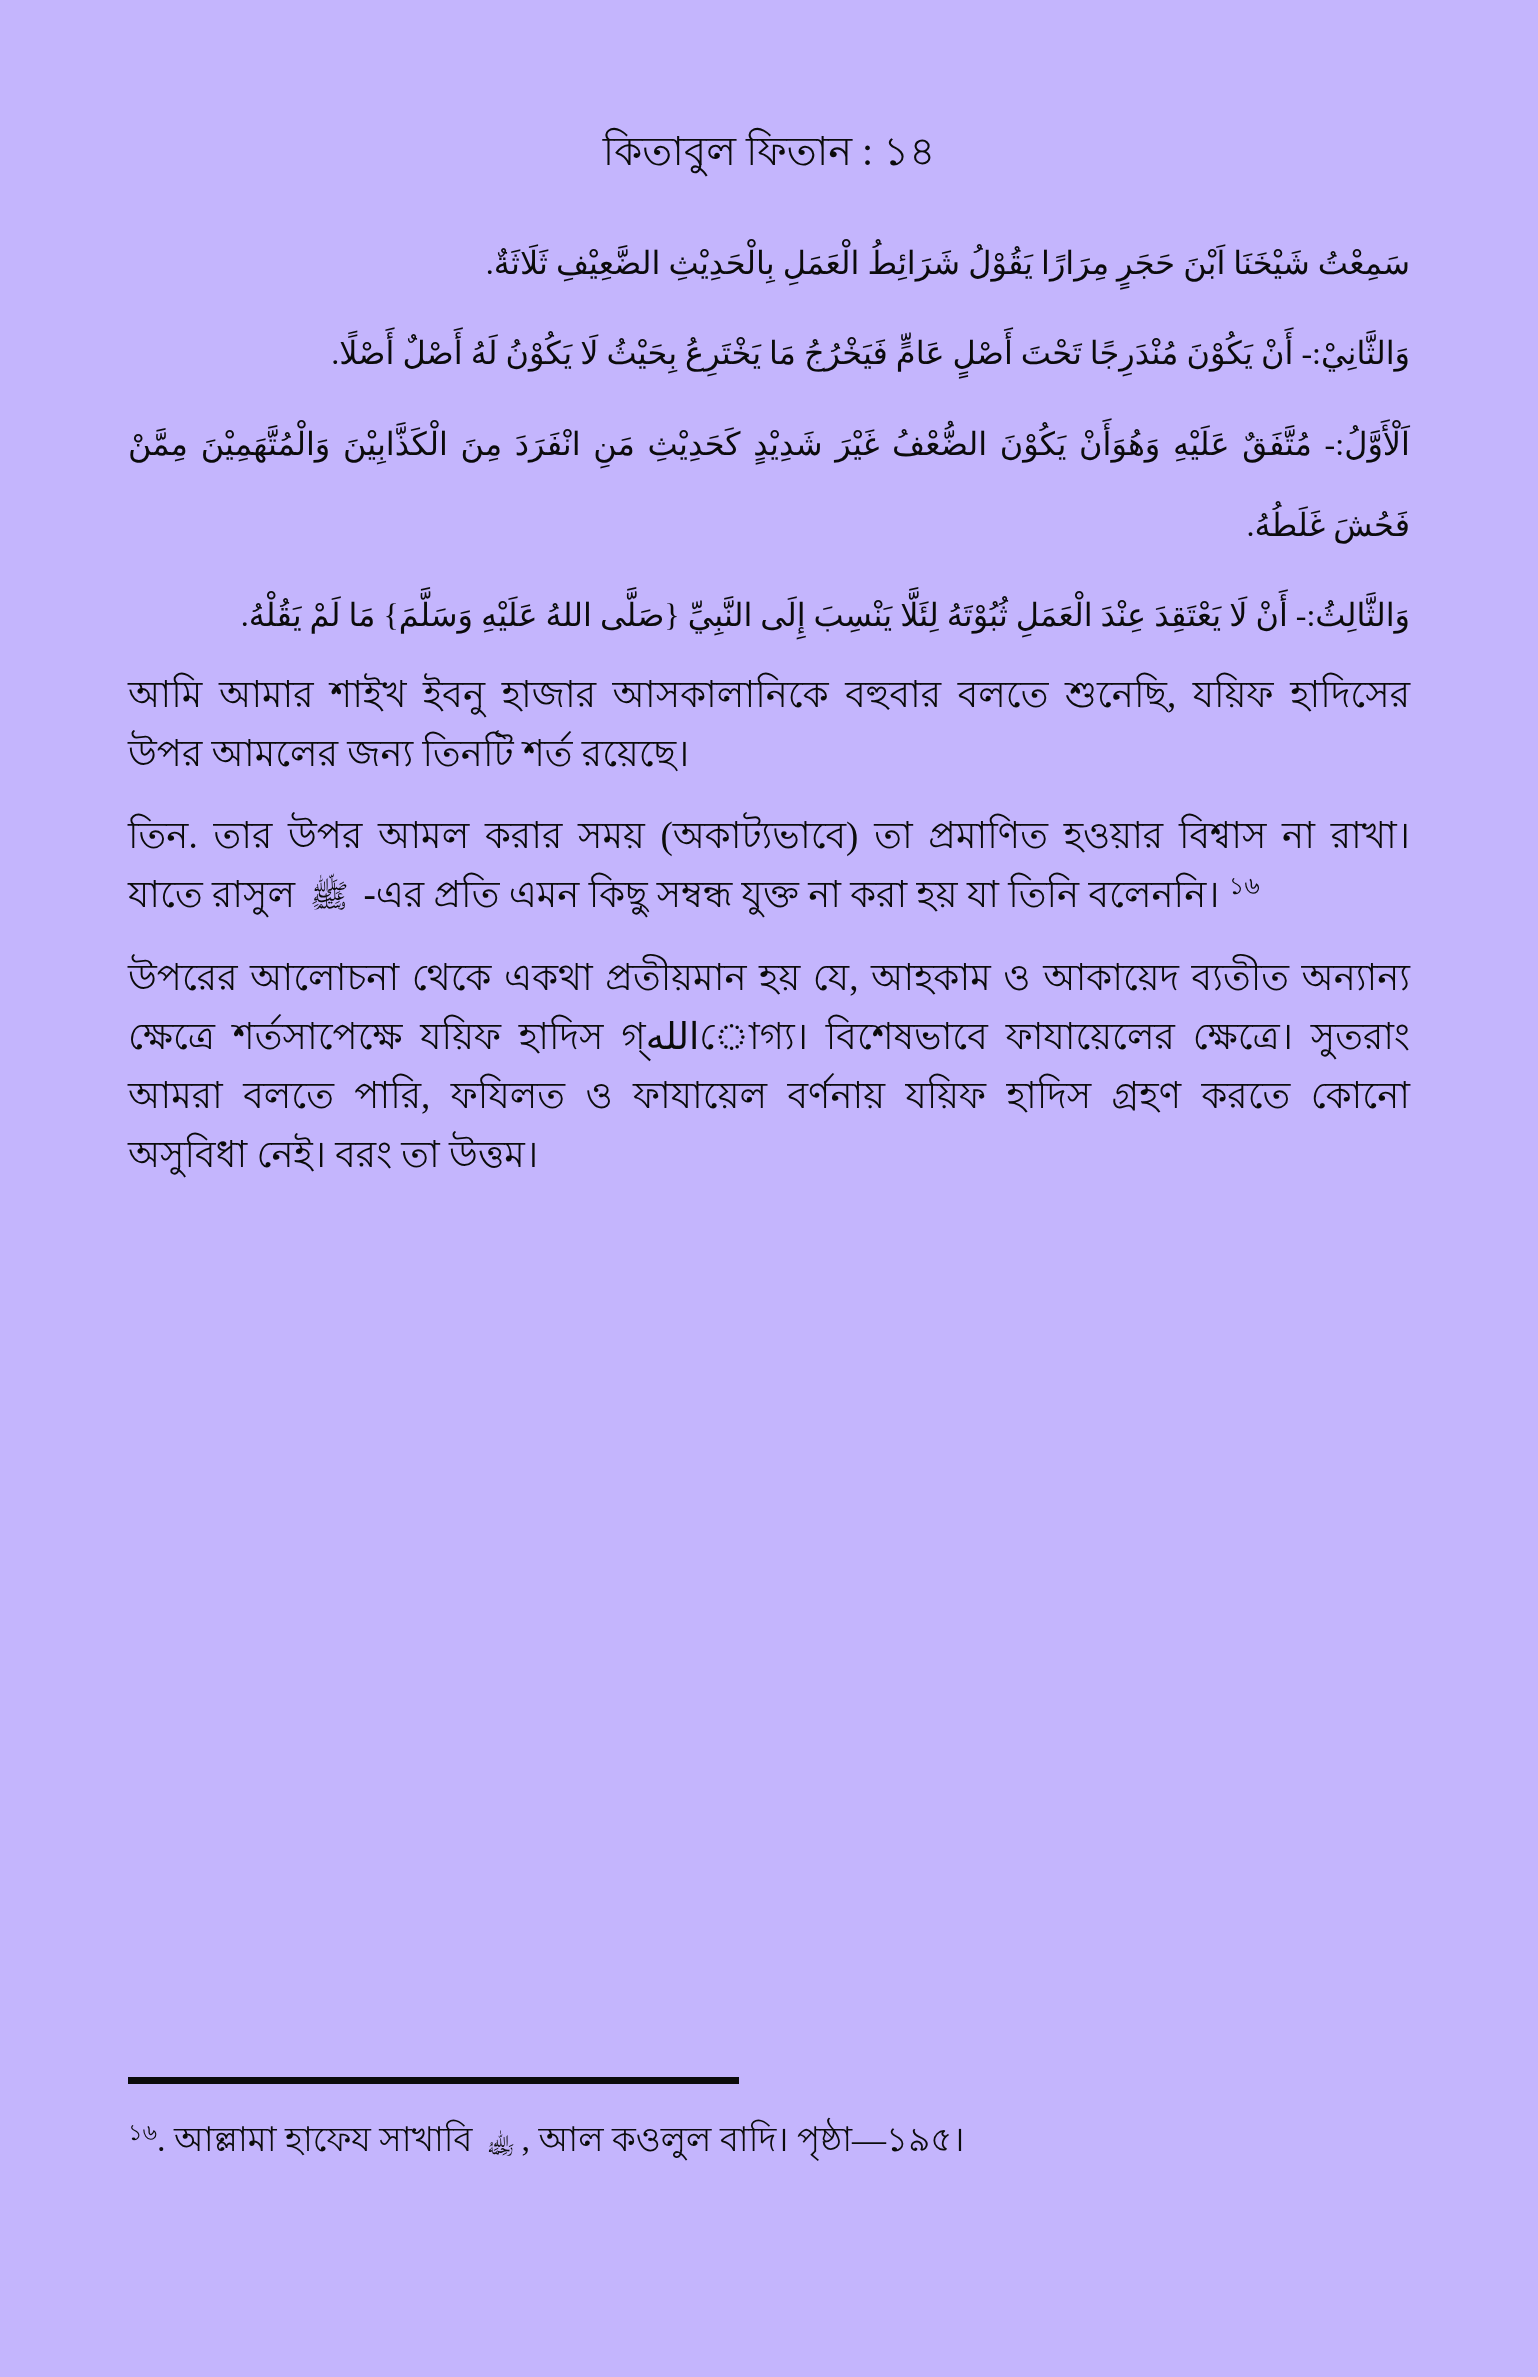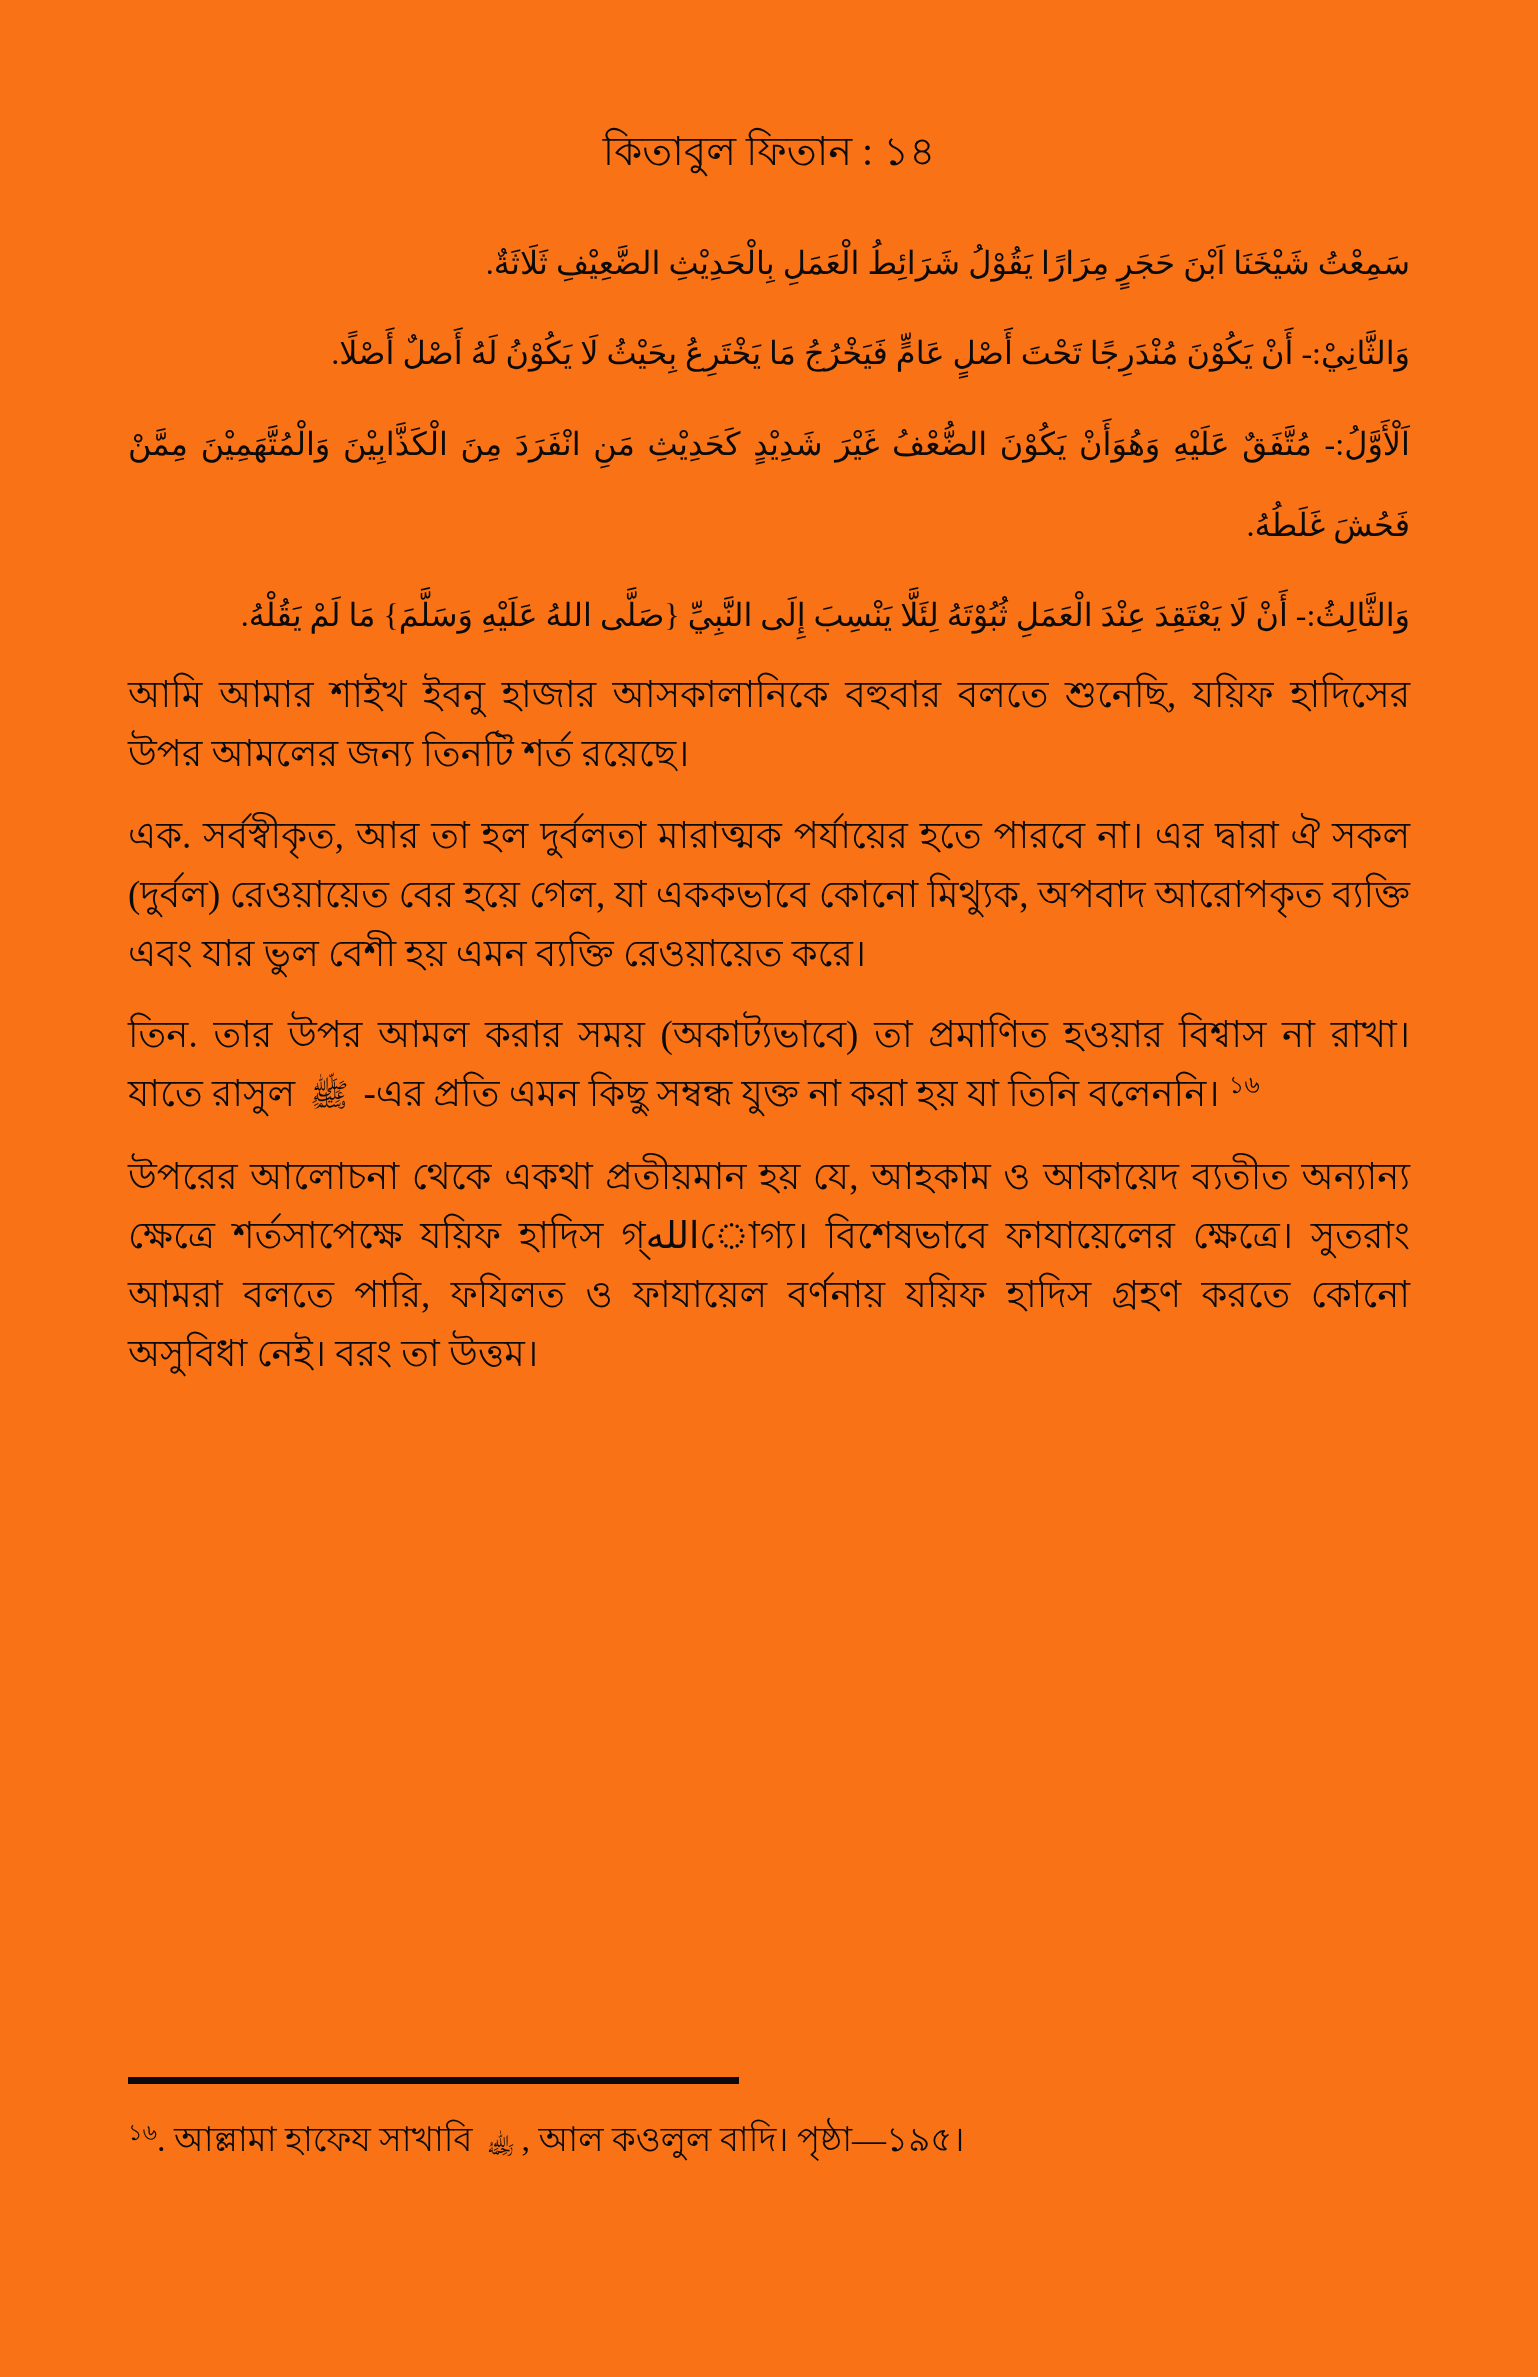--- a/index.html
+++ b/index.html
@@ -4,21 +4,21 @@
 <style>
   html, body {
     margin: 0;
     padding: 0;
     background: #ffffff;
   }
   .page {
     position: relative;
     width: 1538px;
     height: 2377px;
-    background: #f97316;
+    background: #c4b5fd;
     color: #0b0b0b;
     font-family: "Liberation Serif", "DejaVu Serif", serif;
     box-sizing: border-box;
     padding: 129px 128px 0 128px;
     overflow: hidden;
   }
   .page-header {
     text-align: center;
     font-size: 40px;
     line-height: 1.15;
@@ -89,21 +89,20 @@
   <div class="arabic-section">
     <p class="arabic-block" lang="ar">سَمِعْتُ شَيْخَنَا اَبْنَ حَجَرٍ مِرَارًا يَقُوْلُ شَرَائِطُ الْعَمَلِ بِالْحَدِيْثِ الضَّعِيْفِ ثَلَاثَةٌ.</p>
     <p class="arabic-block" lang="ar">وَالثَّانِيْ:- أَنْ يَكُوْنَ مُنْدَرِجًا تَحْتَ أَصْلٍ عَامٍّ فَيَخْرُجُ مَا يَخْتَرِعُ بِحَيْثُ لَا يَكُوْنُ لَهُ أَصْلٌ أَصْلًا.</p>
     <p class="arabic-block" lang="ar">اَلْأَوَّلُ:- مُتَّفَقٌ عَلَيْهِ وَهُوَأَنْ يَكُوْنَ الضُّعْفُ غَيْرَ شَدِيْدٍ كَحَدِيْثِ مَنِ انْفَرَدَ مِنَ الْكَذَّابِيْنَ وَالْمُتَّهَمِيْنَ مِمَّنْ فَحُشَ غَلَطُهُ.</p>
     <p class="arabic-block" lang="ar">وَالثَّالِثُ:- أَنْ لَا يَعْتَقِدَ عِنْدَ الْعَمَلِ ثُبُوْتَهُ لِئَلَّا يَنْسِبَ إِلَى النَّبِيِّ {صَلَّى اللهُ عَلَيْهِ وَسَلَّمَ} مَا لَمْ يَقُلْهُ.</p>
   </div>
 
   <div class="bengali-section">
     <p class="bn-para first">আমি আমার শাইখ ইবনু হাজার আসকালানিকে বহুবার বলতে শুনেছি, যয়িফ হাদিসের উপর আমলের জন্য তিনটি শর্ত রয়েছে।</p>
 
-    <p class="bn-para">এক. সর্বস্বীকৃত, আর তা হল দুর্বলতা মারাত্মক পর্যায়ের হতে পারবে না। এর দ্বারা ঐ সকল (দুর্বল) রেওয়ায়েত বের হয়ে গেল, যা এককভাবে কোনো মিথ্যুক, অপবাদ আরোপকৃত ব্যক্তি এবং যার ভুল বেশী হয় এমন ব্যক্তি রেওয়ায়েত করে।</p>
 
 
     <p class="bn-para">
       <span>তিন. তার উপর আমল করার সময় (অকাট্যভাবে) তা প্রমাণিত হওয়ার বিশ্বাস না রাখা। যাতে রাসুল </span>
       <span class="calligraphy">ﷺ</span>
       <span>-এর প্রতি এমন কিছু সম্বন্ধ যুক্ত না করা হয় যা তিনি বলেননি।</span>
       <sup class="fn-ref">১৬</sup>
     </p>
 
     <p class="bn-para">উপরের আলোচনা থেকে একথা প্রতীয়মান হয় যে, আহকাম ও আকায়েদ ব্যতীত অন্যান্য ক্ষেত্রে শর্তসাপেক্ষে যয়িফ হাদিস গ্اللهোগ্য। বিশেষভাবে ফাযায়েলের ক্ষেত্রে। সুতরাং আমরা বলতে পারি, ফযিলত ও ফাযায়েল বর্ণনায় যয়িফ হাদিস গ্রহণ করতে কোনো অসুবিধা নেই। বরং তা উত্তম।</p>

